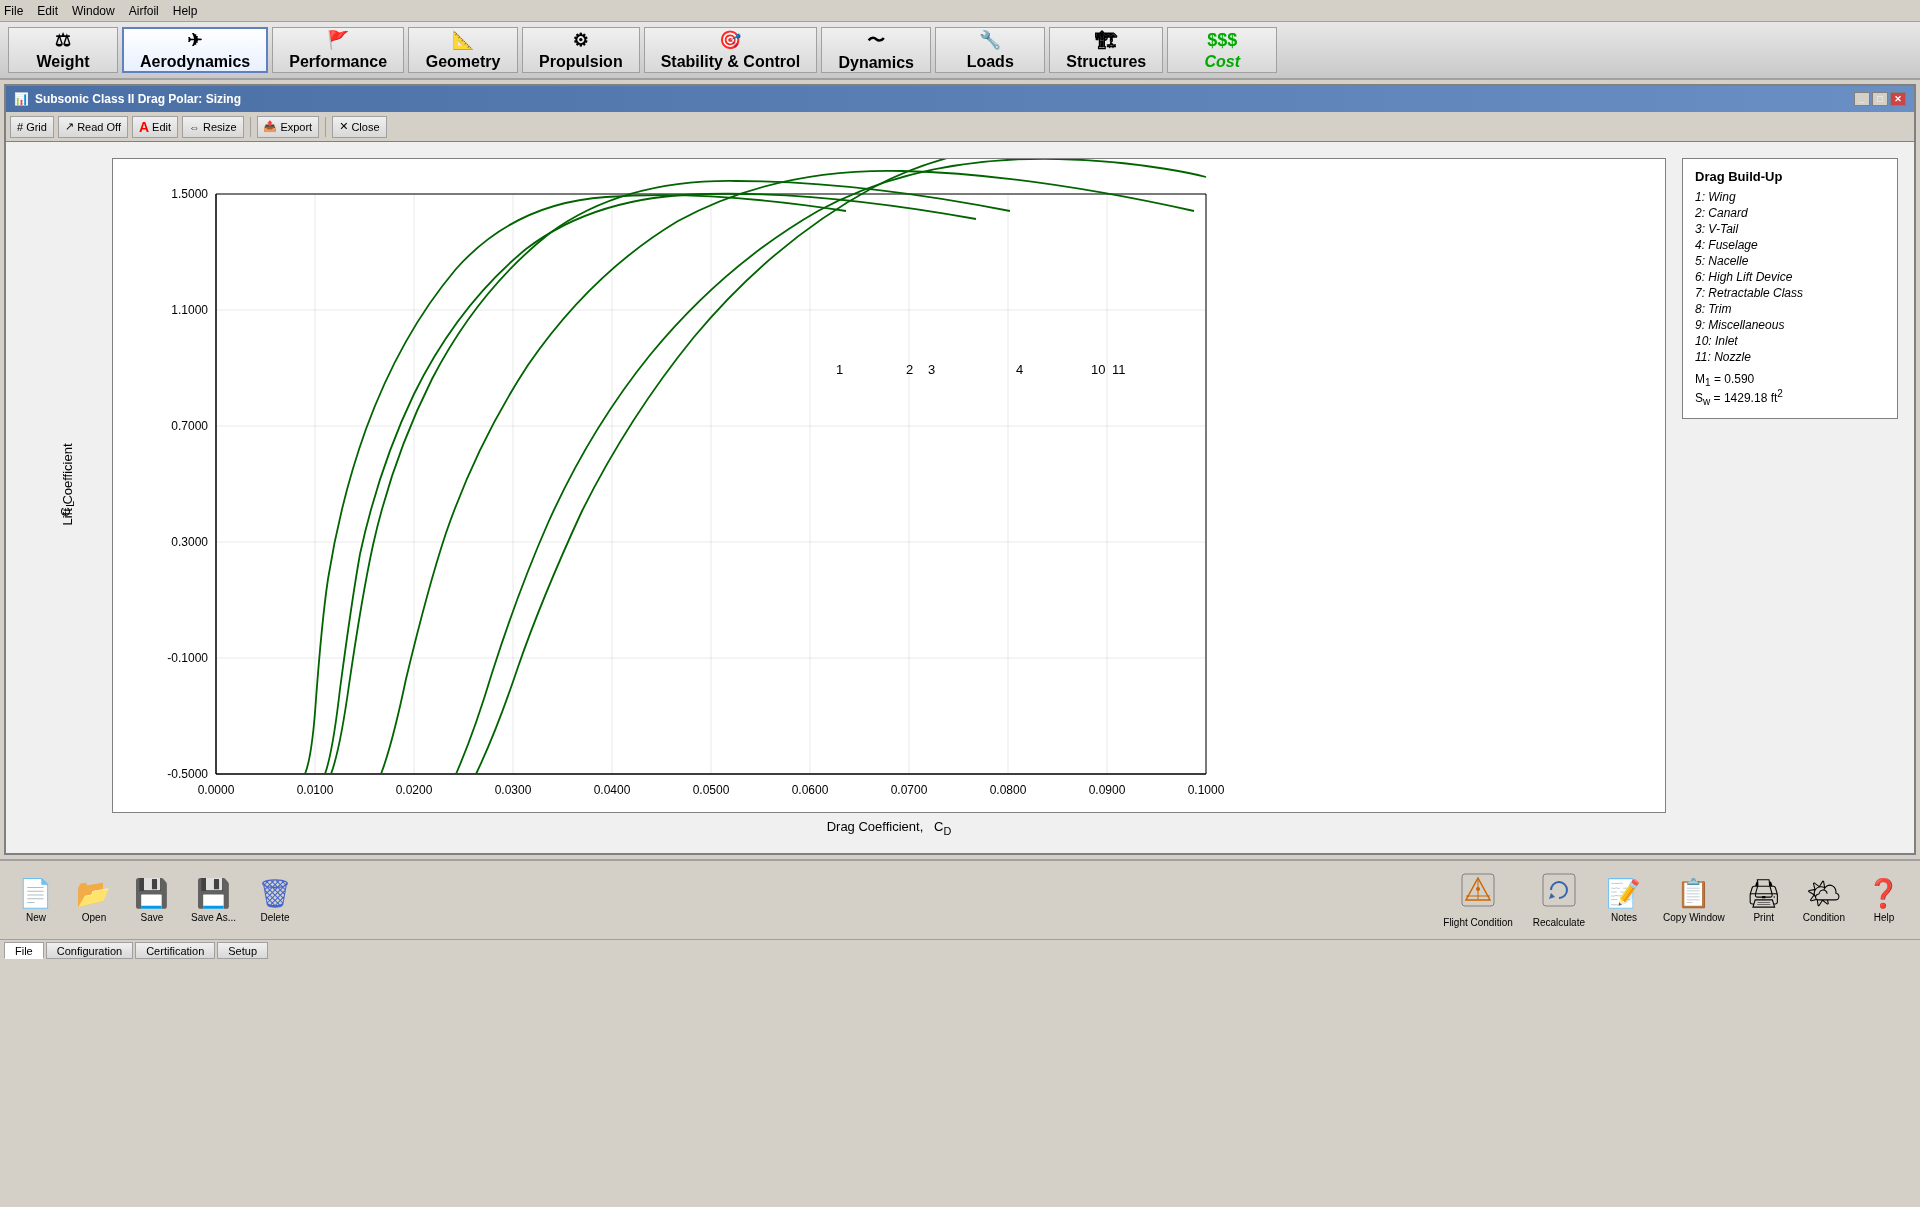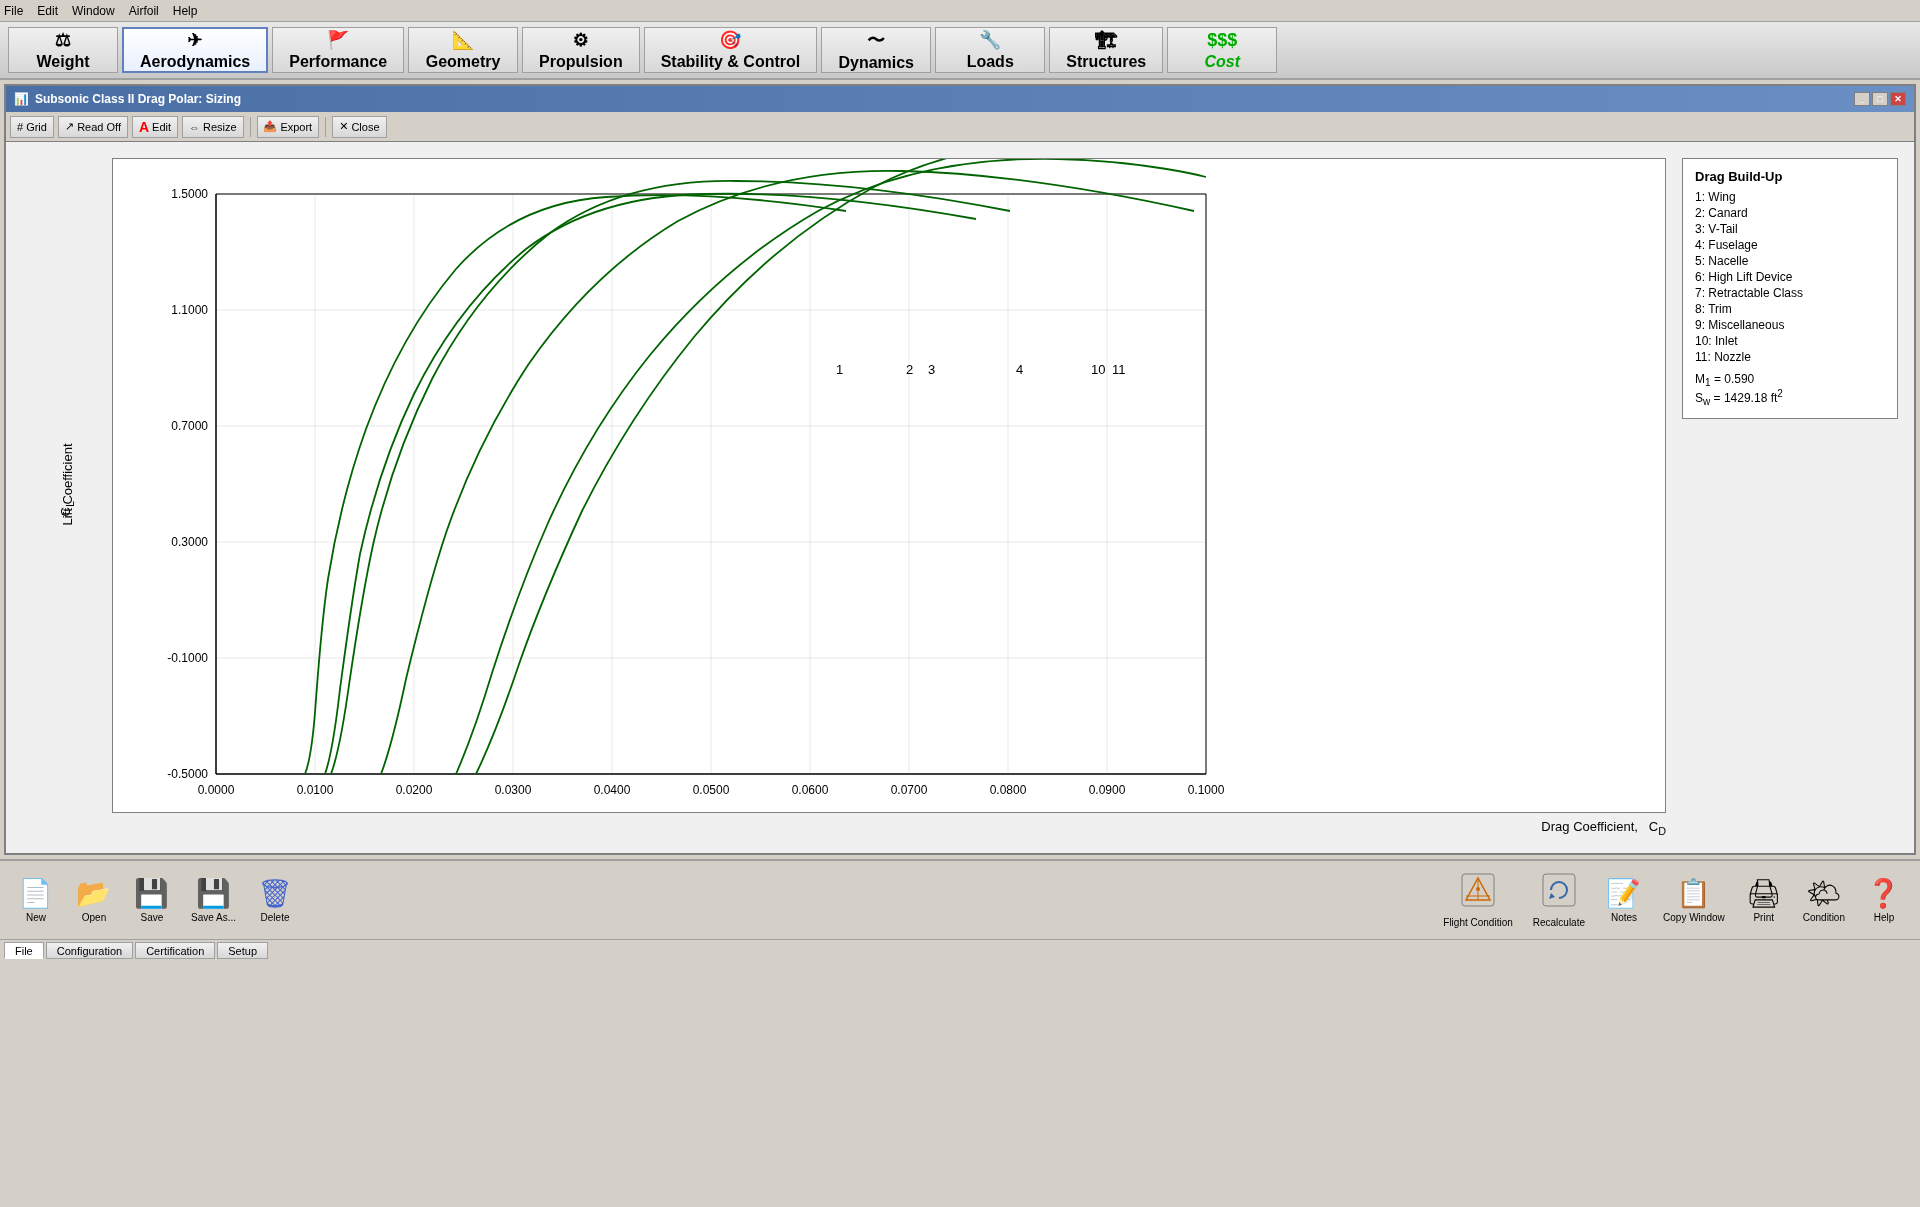--- a/index.html
+++ b/index.html
@@ -28,21 +28,21 @@
     .toolbar-btn { display: flex; align-items: center; gap: 3px; padding: 2px 6px; border: 1px solid #a0a0a0; background: linear-gradient(to bottom, #f0f0f0, #d8d8d8); cursor: pointer; font-size: 11px; height: 22px; }
     .toolbar-sep { width: 1px; background: #a0a0a0; height: 20px; margin: 0 2px; }
 
     
     #chart-container { display: flex; padding: 16px; background: #f0f0f0; }
     #chart-svg-container { border: 1px solid #808080; background: white; padding-left: 33px; }
 
     
     #legend { width: 216px; border: 1px solid #808080; background: white; padding: 10px 12px; margin-left: 16px; font-size: 12px; align-self: flex-start; margin-top: 0; }
     #legend-title { font-weight: bold; font-size: 13px; margin-bottom: 6px; }
-    #legend .legend-item { margin-bottom: 2px; }
+    #legend .legend-item { margin-bottom: 2px; font-style: italic; }
     #legend .legend-params { margin-top: 8px; }
 
     
     #bottom-toolbar { background: #d4d0c8; border-top: 2px solid #a0a0a0; display: flex; align-items: center; height: 80px; padding: 4px 8px; gap: 2px; }
     .bottom-btn { display: flex; flex-direction: column; align-items: center; justify-content: center; padding: 4px 8px; cursor: pointer; min-width: 56px; height: 70px; border: 1px solid transparent; }
     .bottom-btn-icon { font-size: 28px; margin-bottom: 2px; }
     .bottom-btn-label { font-size: 10px; text-align: left; }
     .bottom-spacer { flex: 1; }
 
     
@@ -236,21 +236,21 @@
 
           <text x="690" y="215" font-size="13" fill="black">1</text>
           <text x="760" y="215" font-size="13" fill="black">2</text>
           <text x="782" y="215" font-size="13" fill="black">3</text>
           <text x="870" y="215" font-size="13" fill="black">4</text>
           <text x="945" y="215" font-size="13" fill="black">10</text>
           <text x="966" y="215" font-size="13" fill="black">11</text>
         </svg>
       </div>
 
-      <div style="text-align:right; margin-top:6px; font-size:13px;">
+      <div style="text-align:center; margin-top:6px; font-size:13px;">
         <span>Drag Coefficient,&nbsp;&nbsp; C</span><sub>D</sub>
       </div>
     </div>
 
     <div id="legend">
       <div id="legend-title">Drag Build-Up</div>
       <div class="legend-item">1:  Wing</div>
       <div class="legend-item">2:  Canard</div>
       <div class="legend-item">3:  V-Tail</div>
       <div class="legend-item">4:  Fuselage</div>

